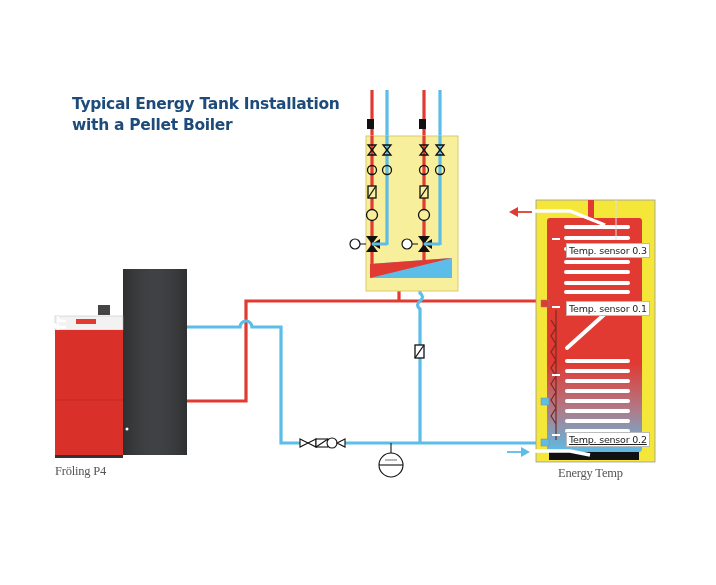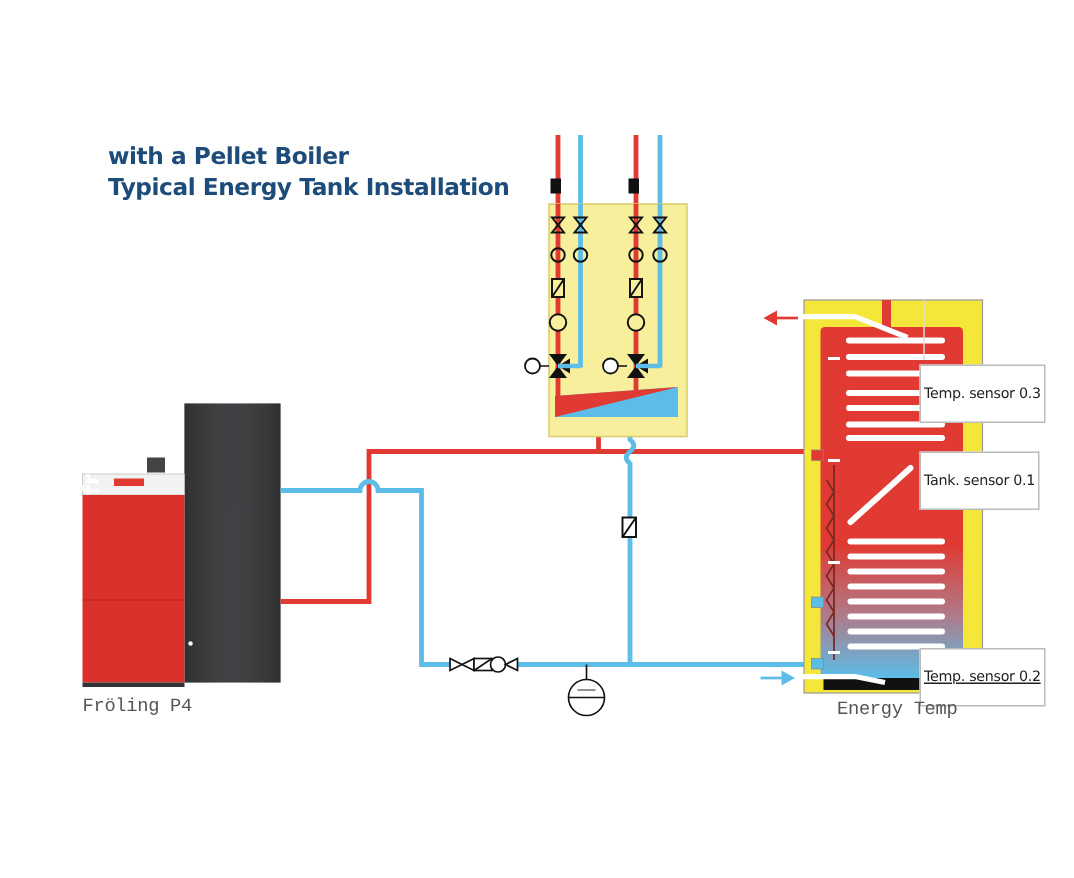--- a/index.html
+++ b/index.html
@@ -1,28 +1,28 @@
 <!DOCTYPE html>
 <html><head>
 <meta charset="utf-8">
 <style>
   html,body{margin:0;padding:0;background:#ffffff;}
   body{width:716px;height:585px;position:relative;overflow:hidden;font-family:"DejaVu Sans",sans-serif;}
   .title{position:absolute;left:72px;top:94px;color:#1d4b7a;font-weight:bold;font-size:15.5px;line-height:21px;font-family:"DejaVu Sans",sans-serif;letter-spacing:-0.3px;}
-  .caption{position:absolute;color:#555;font-size:12.5px;font-family:Liberation Mono, monospace;letter-spacing:-0.2px;}
-  .sensor{position:absolute;background:#ffffff;color:#222;font-size:9.5px;padding:12px 2px;line-height:13px;font-family:"DejaVu Sans",sans-serif;border:1px solid #bbb;letter-spacing:-0.2px;margin-left:47px;}
+  .caption{position:absolute;color:#555;font-size:12.5px;font-family:Liberation Serif, serif;letter-spacing:-0.2px;}
+  .sensor{position:absolute;background:#ffffff;color:#222;font-size:9.5px;padding:0 2px;line-height:13px;font-family:"DejaVu Sans",sans-serif;border:1px solid #bbb;letter-spacing:-0.2px;}
   svg{position:absolute;left:0;top:0;}
   .brand{position:absolute;left:52px;top:330px;color:#fff;font-weight:bold;font-size:15px;transform:rotate(-90deg);transform-origin:left top;font-family:"DejaVu Sans",sans-serif;}
 </style>
 </head>
 <body>
 
 <div class="title">
+  <div>Typical Energy Tank Installation</div>
   <div>with a Pellet Boiler</div>
-  <div>Typical Energy Tank Installation</div>
 </div>
 
 <svg width="716" height="585" viewBox="0 0 716 585">
 
   <g>
     <rect x="123" y="269" width="64" height="186" fill="#3a3d40"></rect>
     <rect x="123" y="269" width="64" height="186" fill="url(#hopShade)"></rect>
     <rect x="98" y="305" width="12" height="10" fill="#444"></rect>
     <rect x="55" y="316" width="68" height="14" fill="#f2f2f2" stroke="#bbb" stroke-width="0.5"></rect>
     <rect x="76" y="319" width="20" height="5" fill="#e03a32"></rect>
@@ -179,17 +179,17 @@
   </g>
   <g>
     <line x1="507" y1="452" x2="524" y2="452" stroke="#5bbde8" stroke-width="1.8"></line>
     <polygon points="530,452 521,447 521,457" fill="#5bbde8"></polygon>
   </g>
 </svg>
 
 <div class="brand">froling</div>
 
 <div class="sensor" style="left:566px;top:243px;">Temp. sensor 0.3</div>
-<div class="sensor" style="left:566px;top:301px;">Tank. sensor 0.1</div>
+<div class="sensor" style="left:566px;top:301px;">Temp. sensor 0.1</div>
 <div class="sensor" style="left:566px;top:432px;text-decoration:underline;">Temp. sensor 0.2</div>
 
 <div class="caption" style="left:55px;top:464px;">Fröling P4</div>
 <div class="caption" style="left:558px;top:466px;">Energy Temp</div>
 
 </body></html>

